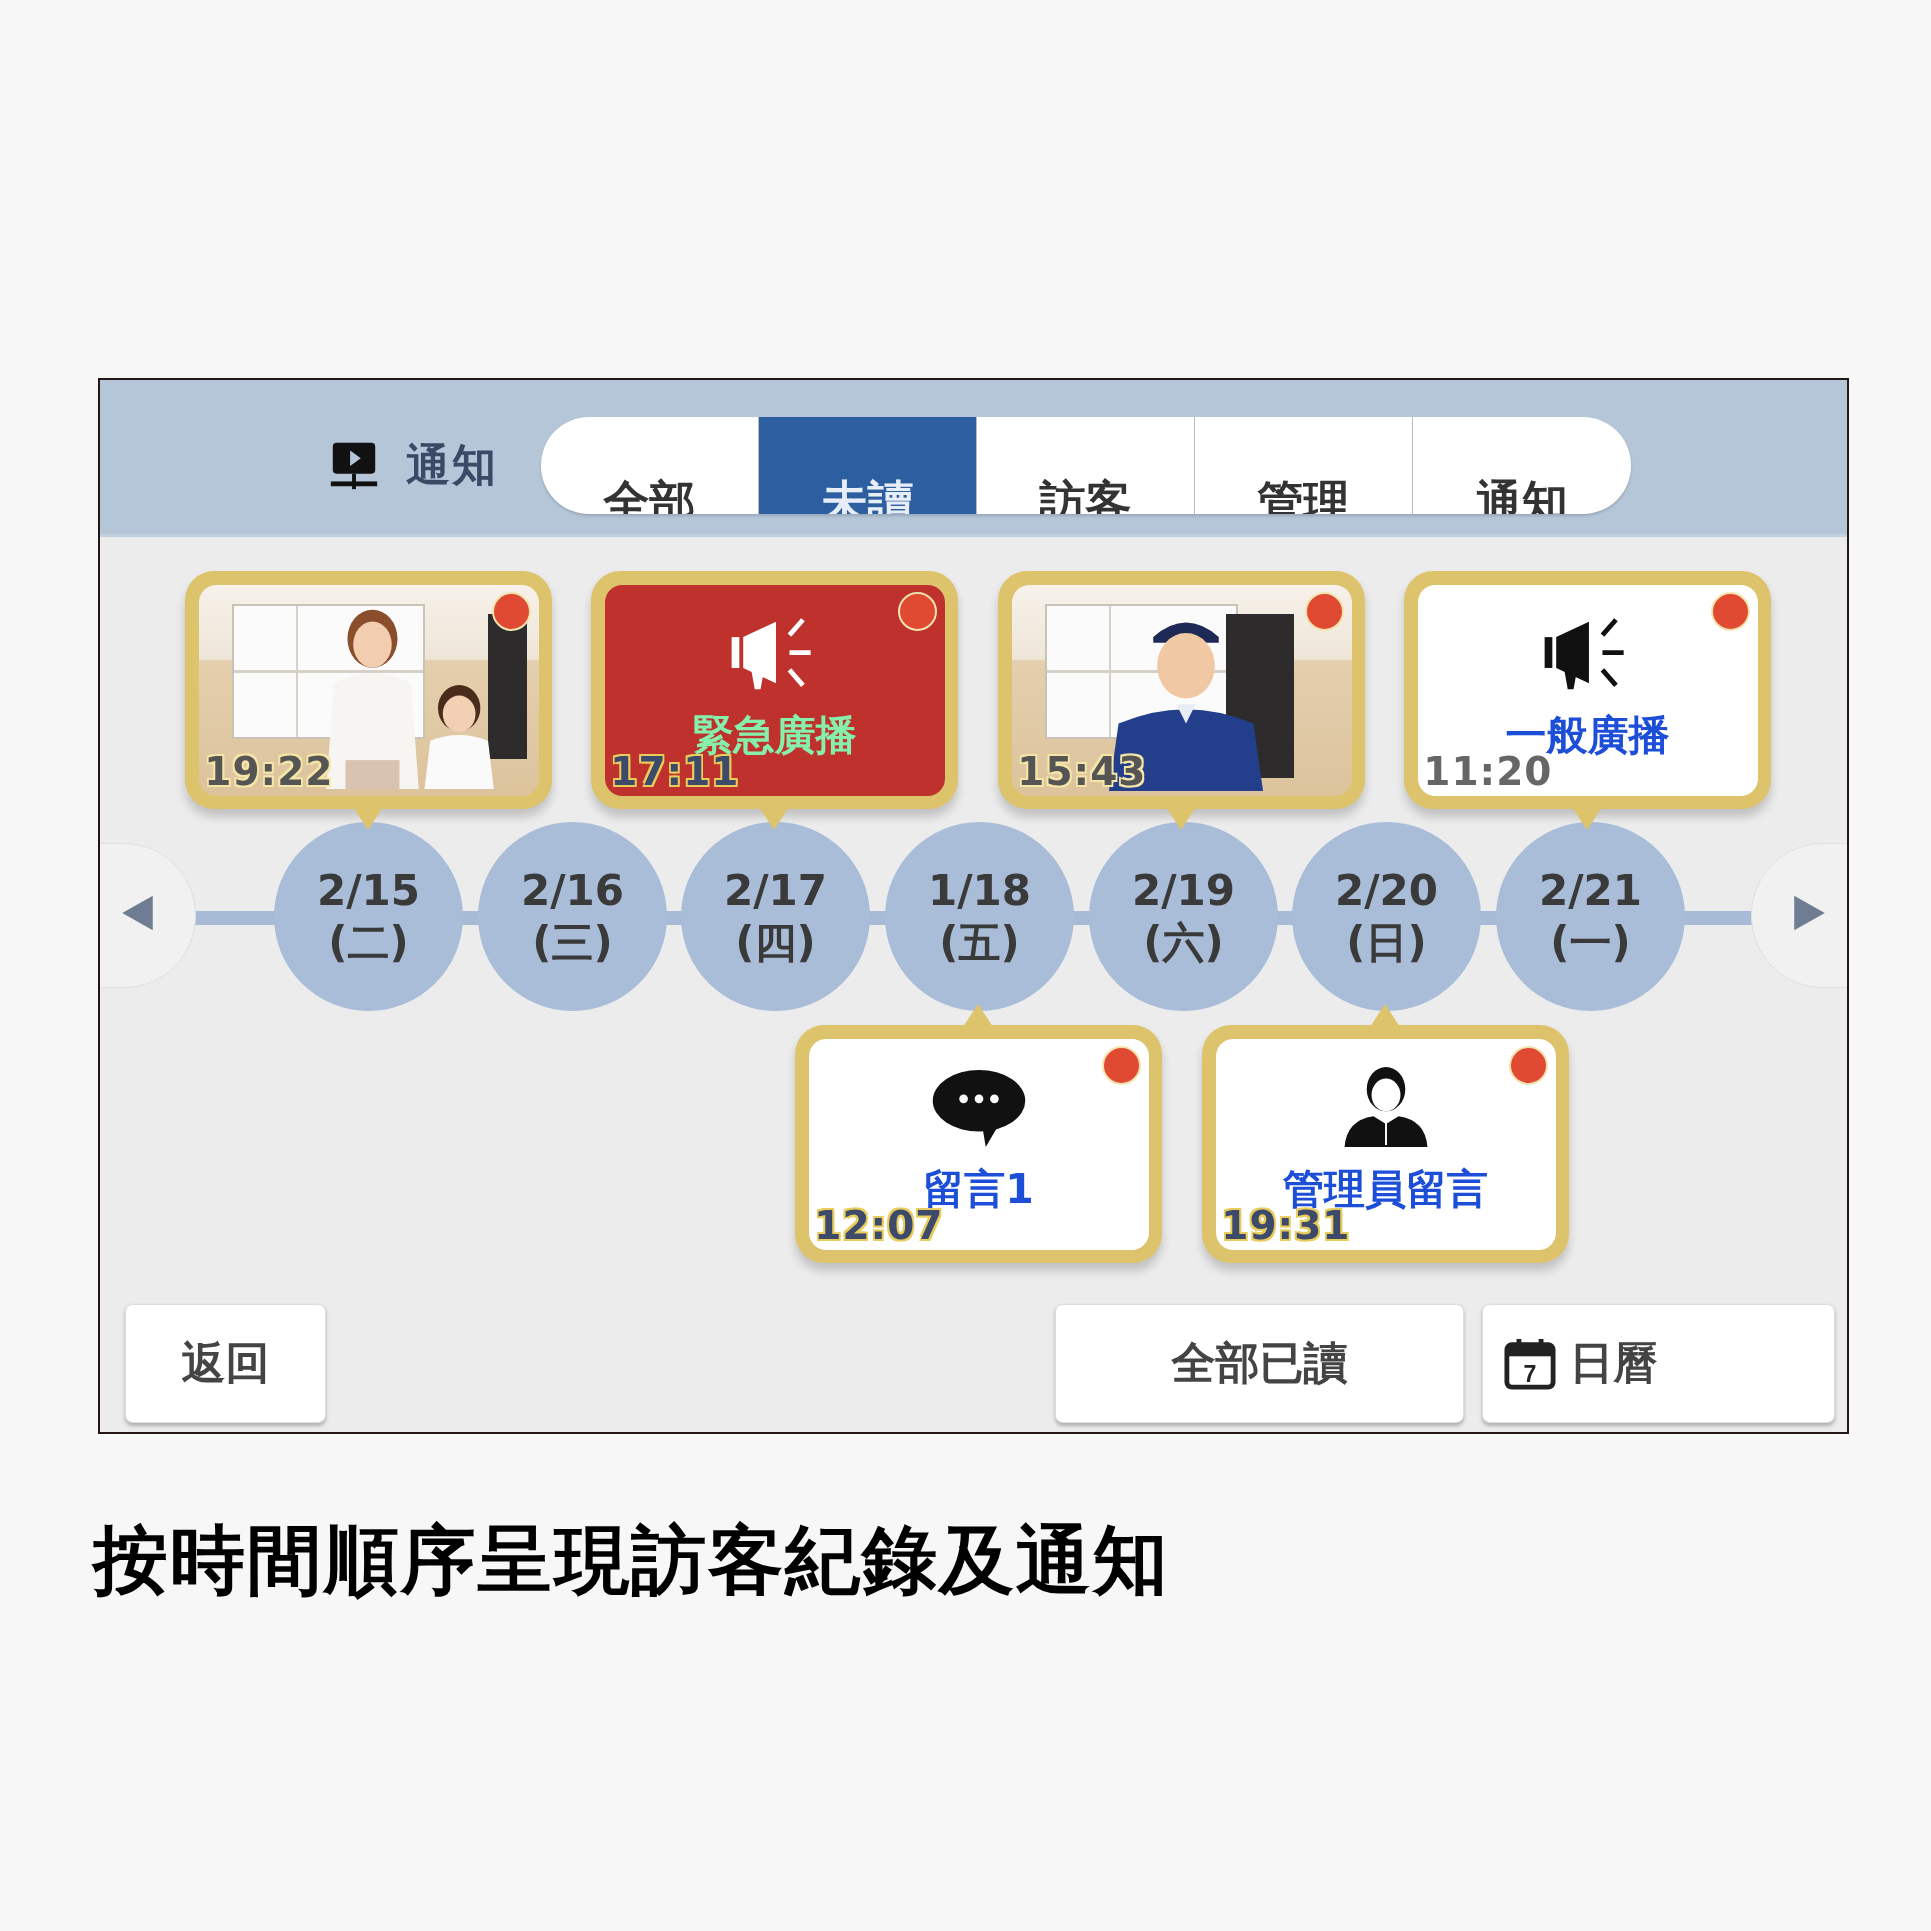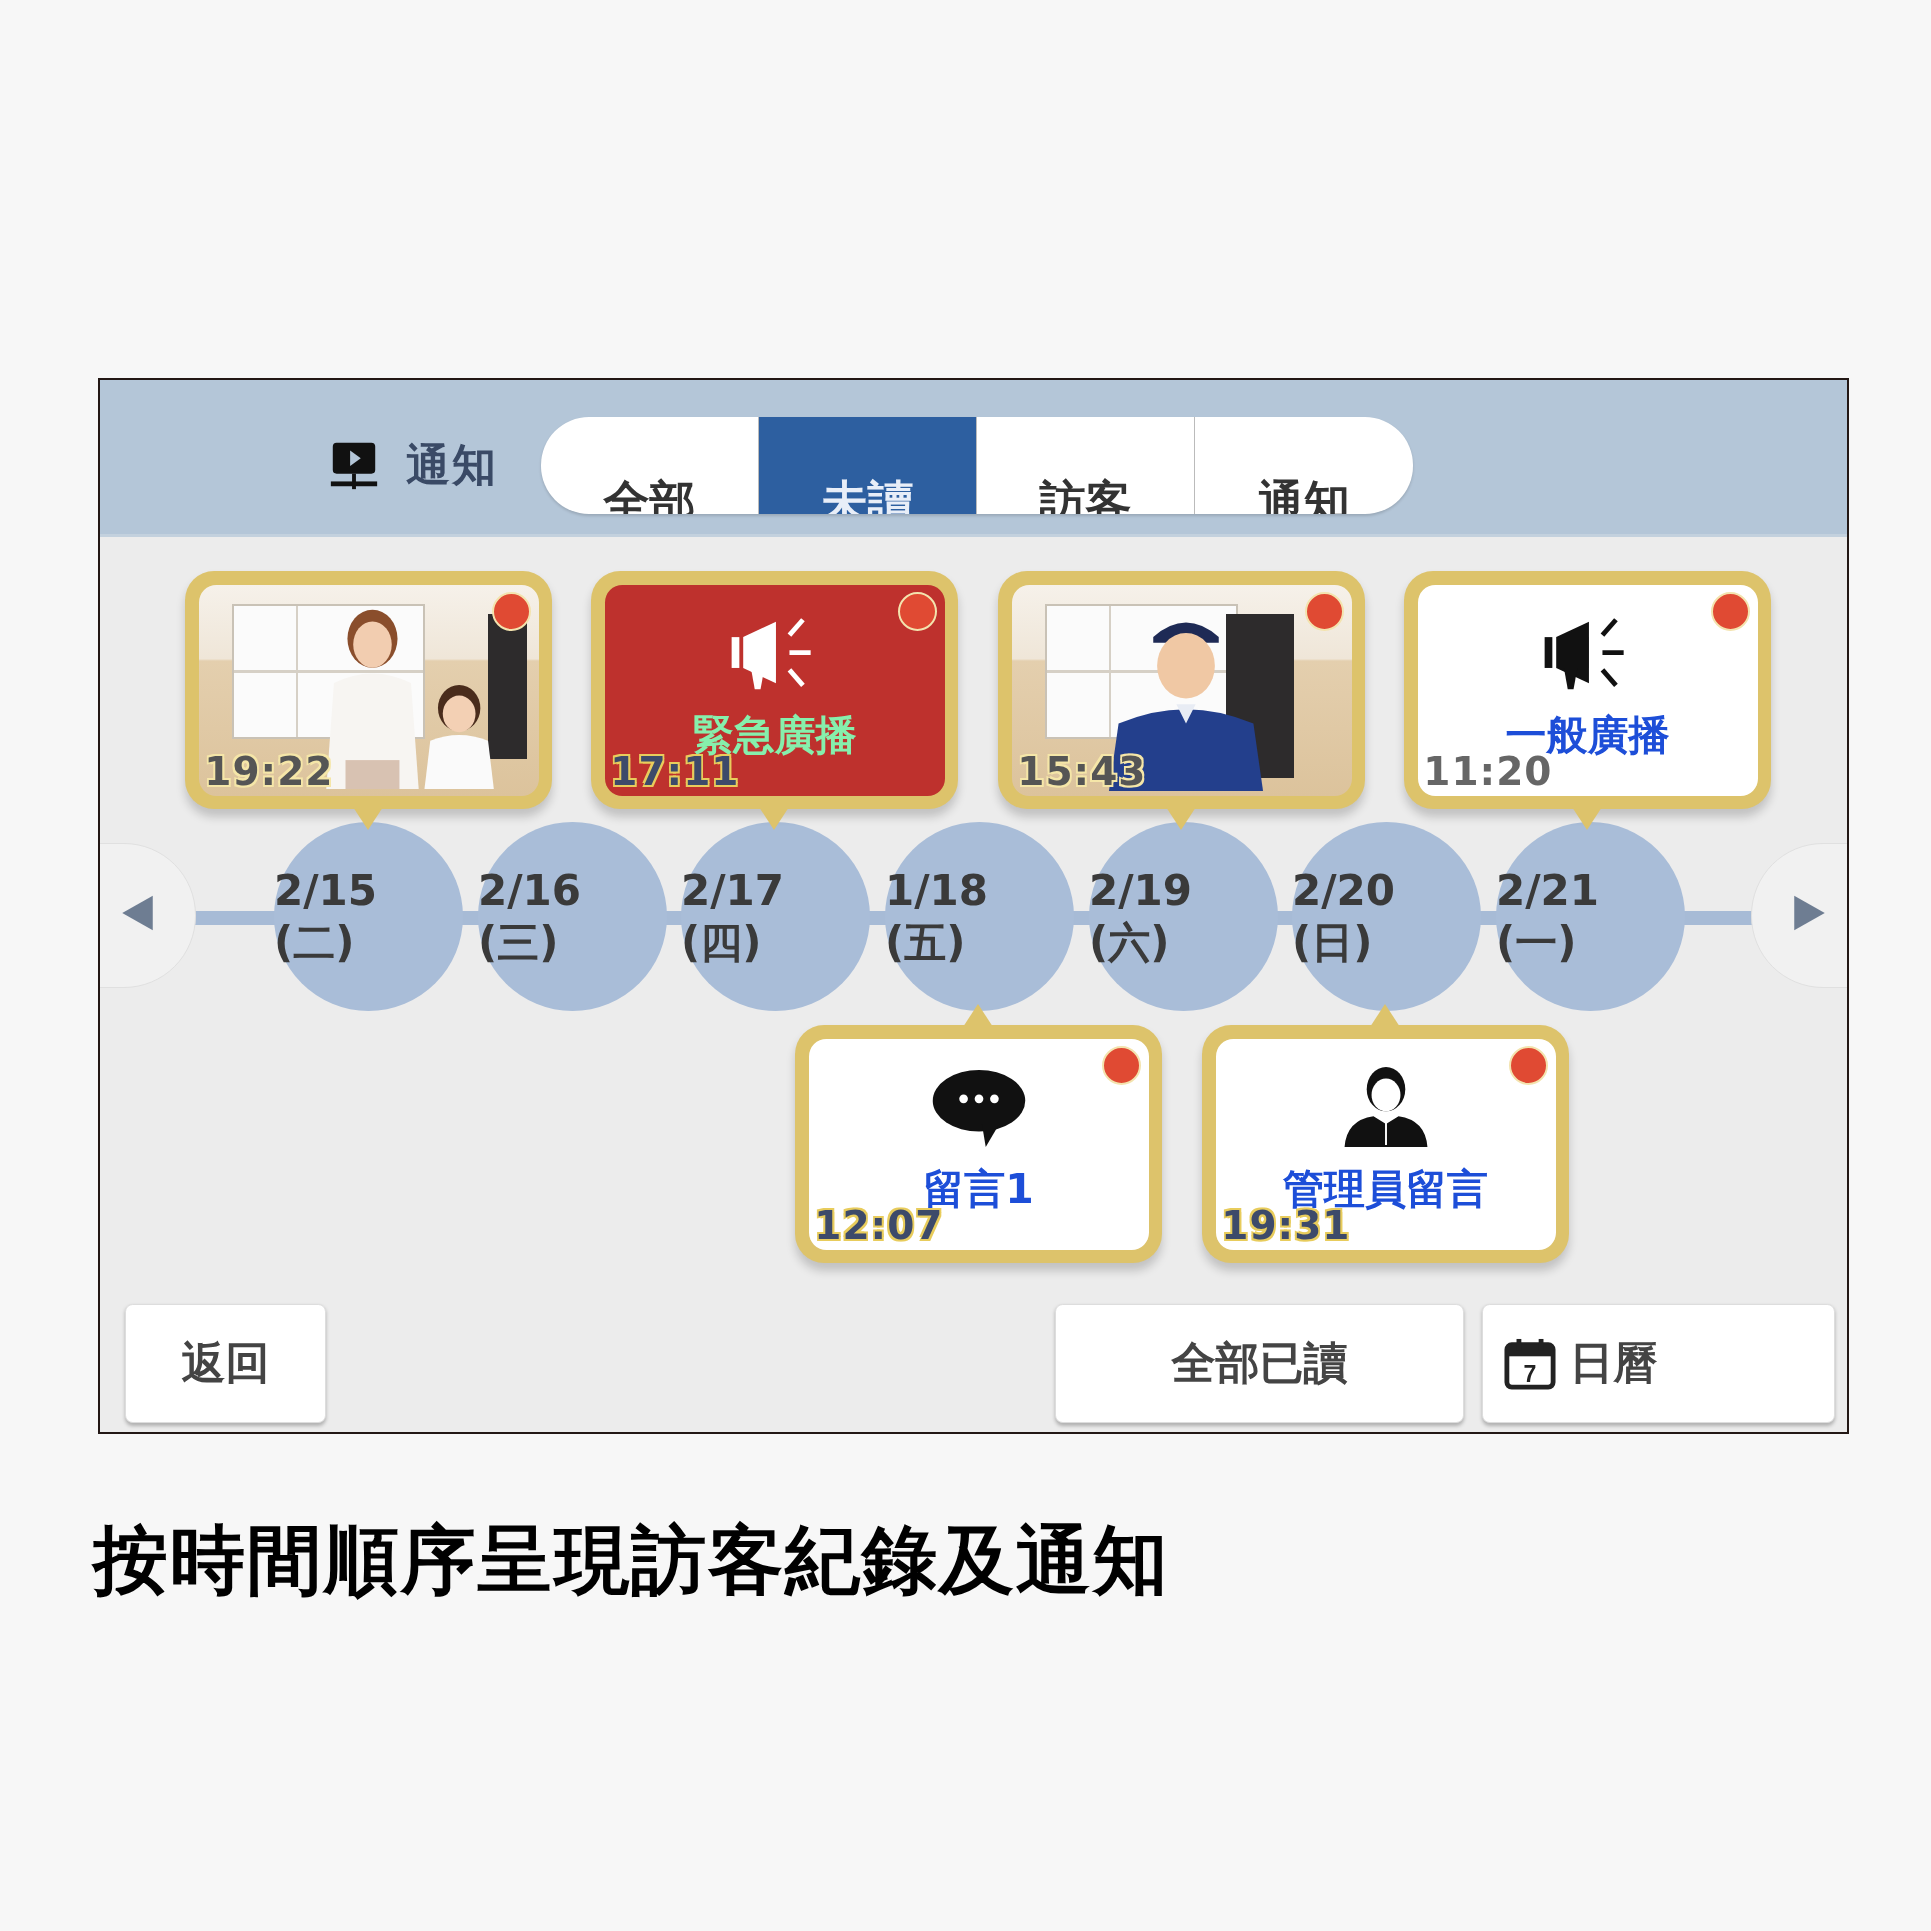--- a/index.html
+++ b/index.html
@@ -12,21 +12,21 @@
   .tabs{position:absolute;left:441px;top:37px;height:97px;display:flex;background:#fff;border-radius:48px;overflow:hidden;box-shadow:0 1.9px 2.9px rgba(0,0,0,.15);}
   .tab{width:218px;height:117px;display:flex;align-items:flex-end;justify-content:center;font-size:46px;color:#333;border-right:1.9px solid #bbb;box-sizing:border-box;cursor:pointer;font-weight:bold;}
   .tab:last-child{border-right:none;}
   .tab.active{background:#2d5fa0;color:#e8eef8;}
   .timeline-line{position:absolute;left:0;top:531px;width:100%;height:13.5px;background:#a7bbd6;}
   .nav-btn{position:absolute;top:463px;width:106px;height:145px;background:#f1f1f1;border:1.9px solid #e0e0e0;box-sizing:border-box;}
   .nav-left{left:-9.7px;border-radius:0 72px 72px 0;}
   .nav-right{right:-9.7px;border-radius:72px 0 0 72px;}
   .nav-btn svg{position:absolute;top:48px;}
   .nav-left svg{left:27px;} .nav-right svg{right:27px;}
-  .day{position:absolute;top:442px;width:189px;height:189px;border-radius:50%;background:#a9bdd8;display:flex;flex-direction:column;justify-content:center;color:#3a3a3a;font-size:42px;line-height:52px;font-weight:bold;cursor:pointer;}
+  .day{position:absolute;top:442px;width:189px;height:189px;border-radius:50%;background:#a9bdd8;display:flex;flex-direction:column;align-items:center;justify-content:center;color:#3a3a3a;font-size:42px;line-height:52px;font-weight:bold;cursor:pointer;}
   .card{position:absolute;width:367px;height:238px;background:#ddc36b;border-radius:29px;box-shadow:0 7.7px 9.7px rgba(0,0,0,.18);cursor:pointer;}
   .card::after{content:"";position:absolute;left:50%;margin-left:-15.4px;border-left:15.4px solid transparent;border-right:15.4px solid transparent;}
   .card.up::after{bottom:-21px;border-top:23px solid #ddc36b;}
   .card.down::after{top:-21px;border-bottom:23px solid #ddc36b;}
   .card-inner{position:absolute;left:13.5px;top:13.5px;right:13.5px;bottom:13.5px;border-radius:17.4px;background:#fff;overflow:hidden;display:flex;flex-direction:column;align-items:center;}
   .card-inner.red{background:#be312d;}
   .card-inner.photo{background:linear-gradient(180deg,#f6f1ea 0%,#efe6d8 35%,#e4cfae 36%,#dcc39c 100%);}
   .unread-dot{position:absolute;right:7.7px;top:7.7px;width:39px;height:39px;border-radius:50%;background:#e04a33;border:2.9px solid #f3e3ae;box-sizing:border-box;}
   .card-time{position:absolute;left:5.8px;bottom:1.9px;font-size:39px;font-weight:bold;color:#555;text-shadow:-1.9px -1.9px 0 #f5e6a8,1.9px -1.9px 0 #f5e6a8,-1.9px 1.9px 0 #f5e6a8,1.9px 1.9px 0 #f5e6a8;letter-spacing:1px;text-align:right;}
   .card-time.blue{color:#3d4a6a;text-shadow:-1.9px -1.9px 0 #e8cc5c,1.9px -1.9px 0 #e8cc5c,-1.9px 1.9px 0 #e8cc5c,1.9px 1.9px 0 #e8cc5c;}
@@ -59,20 +59,23 @@
       <div class="tab">
           <span>全部</span>
         </div>
       <div class="tab active">
           <span>未讀</span>
         </div>
       <div class="tab">
           <span>訪客</span>
         </div>
       <div class="tab">
+          <span>管理</span>
+        </div>
+      <div class="tab">
           <span>通知</span>
         </div>
     </div>
   </div>
 
   <div class="timeline-line"></div>
 
   <div class="nav-btn nav-left">
     <svg width="39" height="42" viewBox="0 0 40 44">
         <polygon points="36,4 36,40 4,22" fill="#6e7d92"></polygon>

